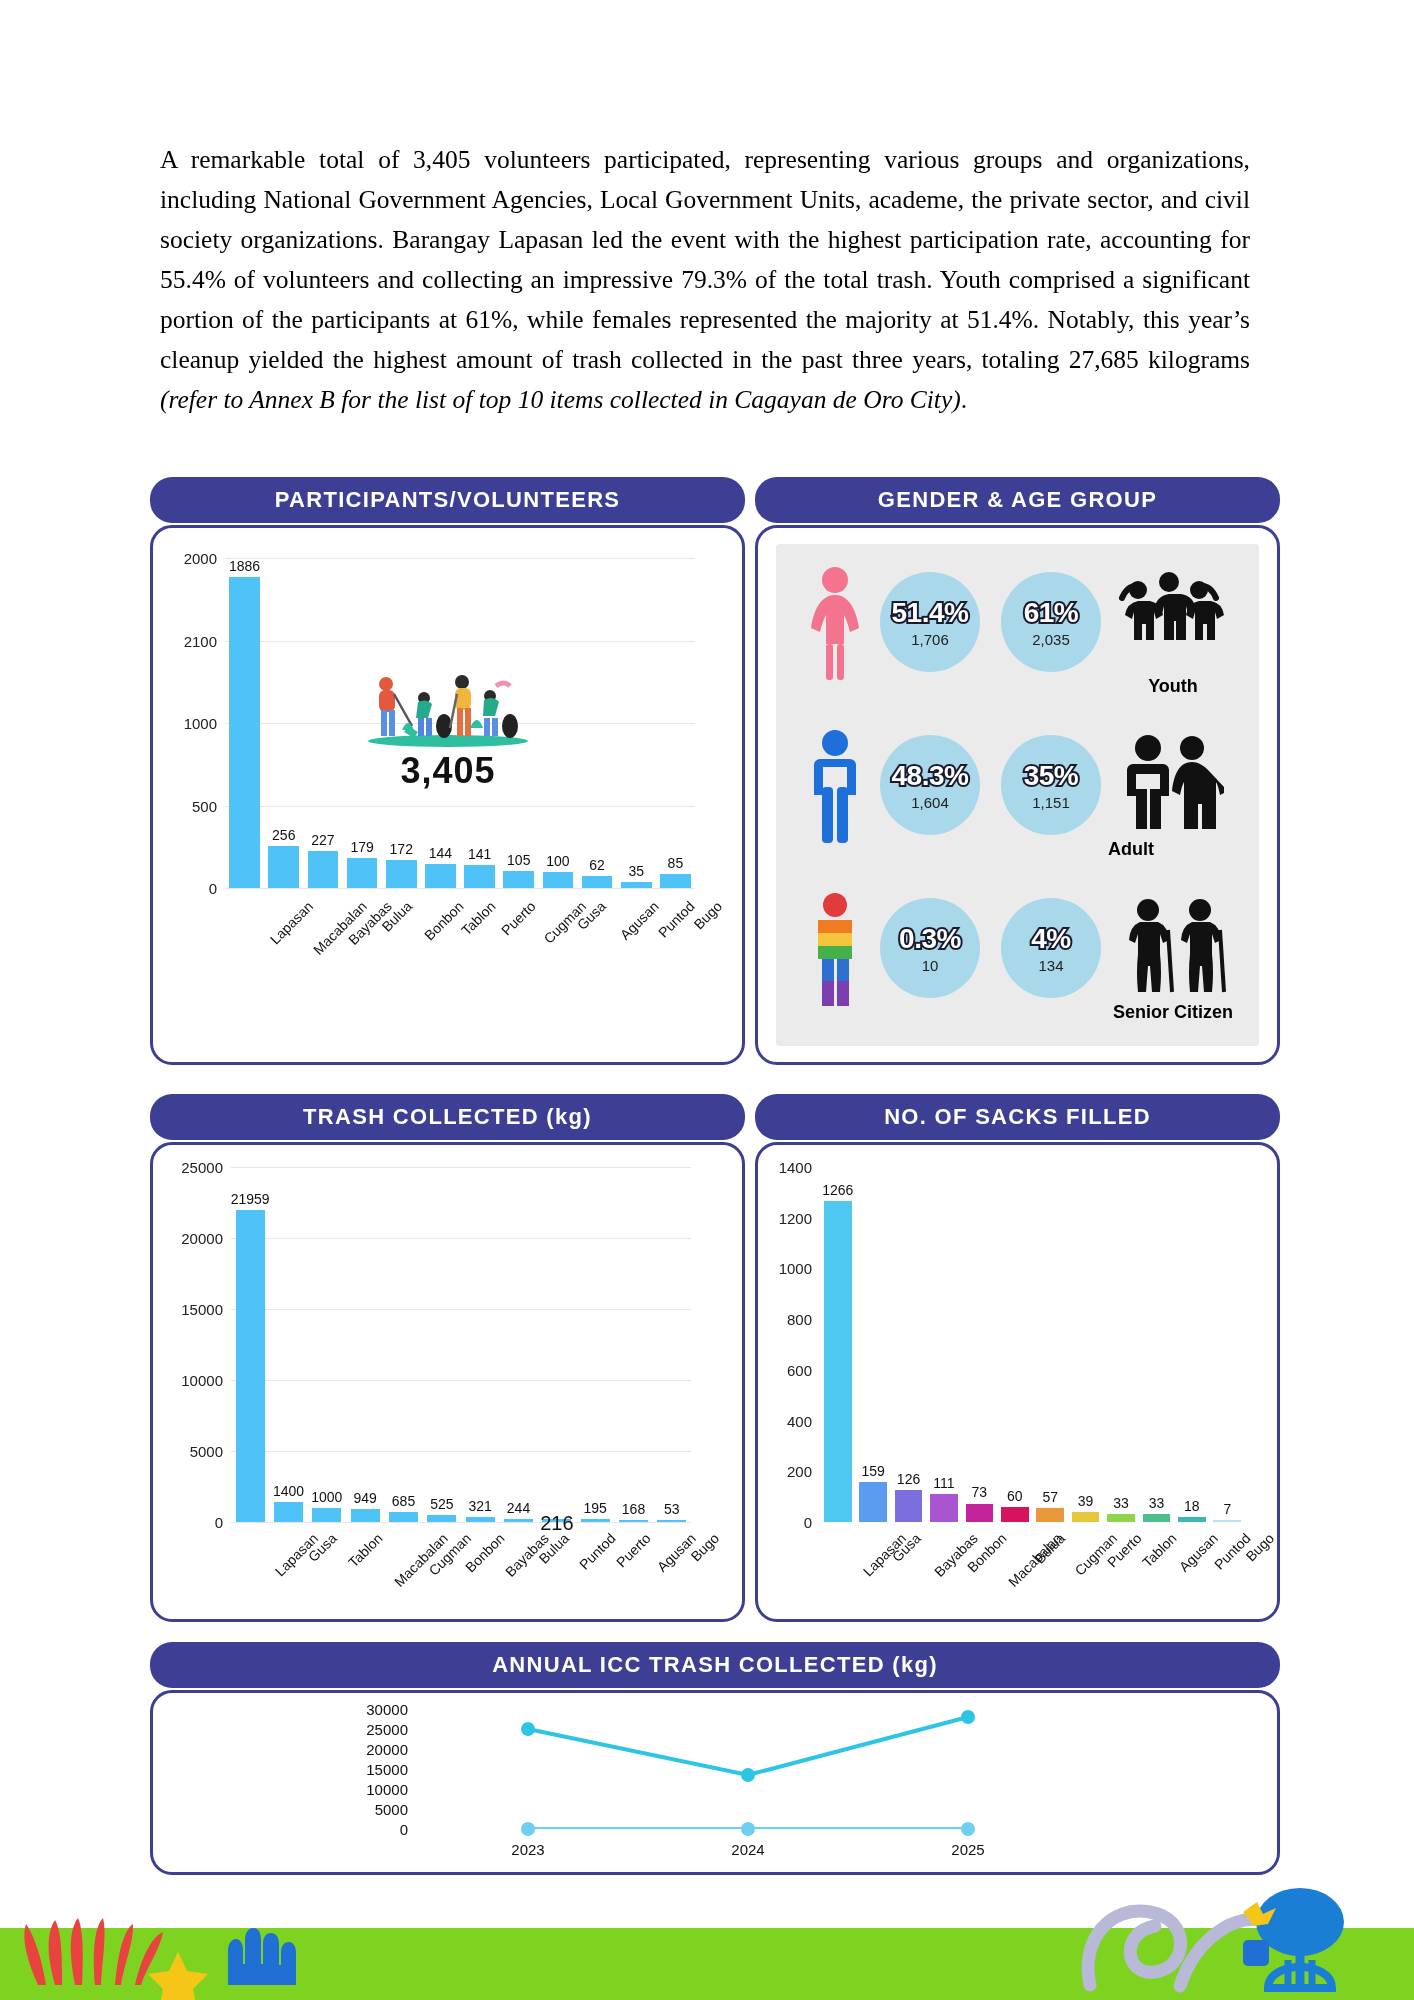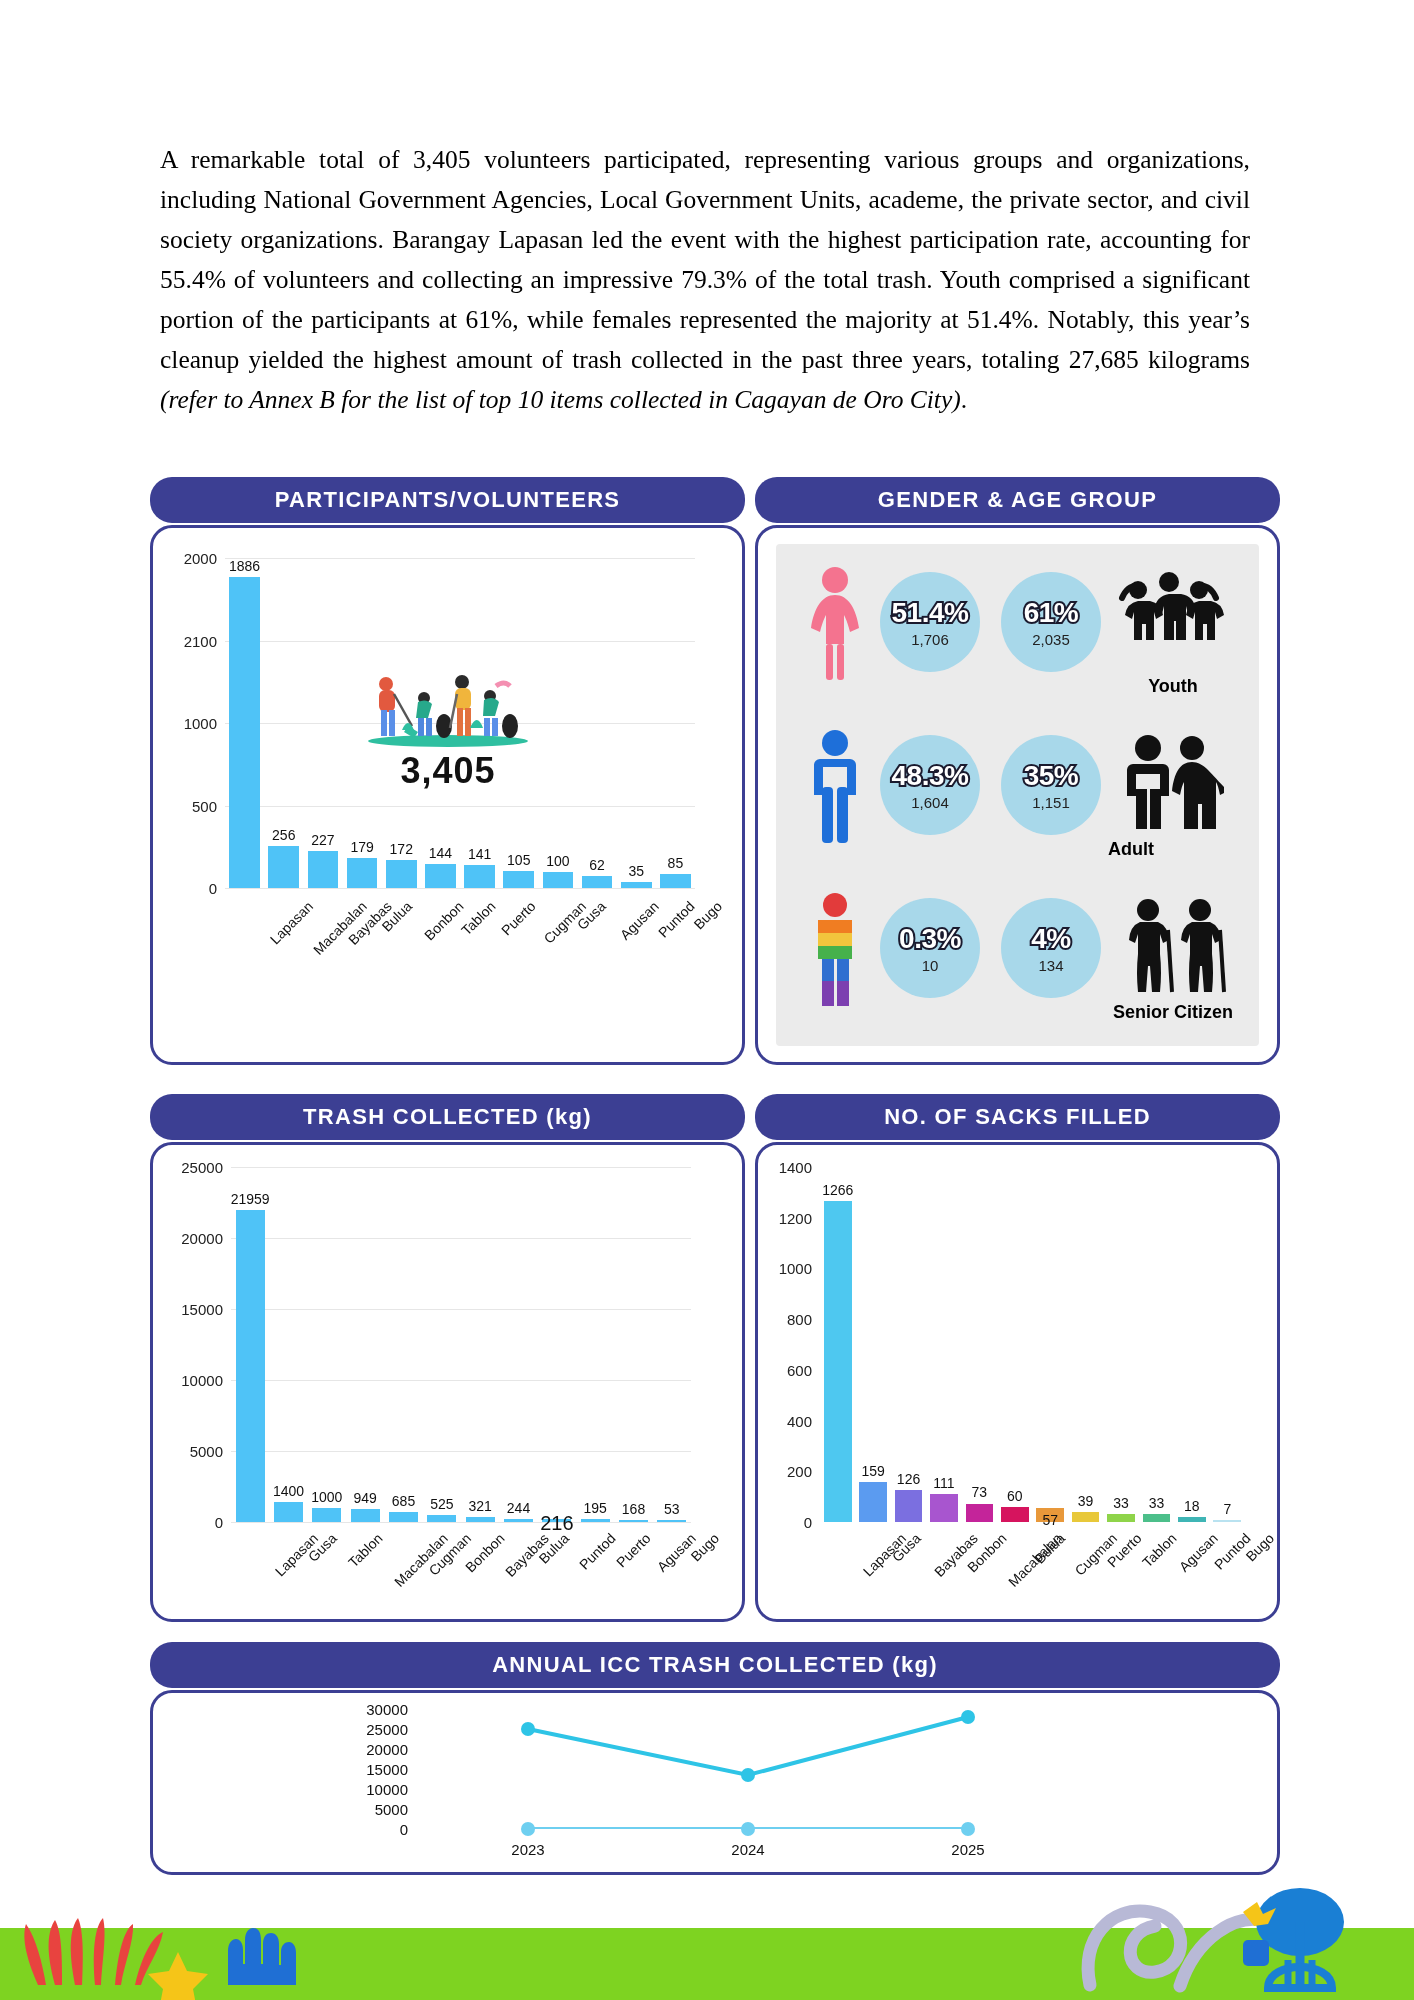--- a/index.html
+++ b/index.html
@@ -449,21 +449,21 @@
       <div class="barval" style="left: 115.125px; top: 317.682px; font-size: 14px;">159</div>
       <div class="xlab" style="left: 121.125px; top: 385px; font-size: 14px;">Gusa</div>
       <div class="barval" style="left: 150.542px; top: 326.05px; font-size: 14px;">126</div>
       <div class="xlab" style="left: 156.542px; top: 385px; font-size: 14px;">Bayabas</div>
       <div class="barval" style="left: 185.958px; top: 329.854px; font-size: 14px;">111</div>
       <div class="xlab" style="left: 191.958px; top: 385px; font-size: 14px;">Bonbon</div>
       <div class="barval" style="left: 221.375px; top: 339.489px; font-size: 14px;">73</div>
       <div class="xlab" style="left: 227.375px; top: 385px; font-size: 14px;">Macabalan</div>
       <div class="barval" style="left: 256.792px; top: 342.786px; font-size: 14px;">60</div>
       <div class="xlab" style="left: 262.792px; top: 385px; font-size: 14px;">Bulua</div>
-      <div class="barval" style="left: 292.208px; top: 343.546px; font-size: 14px; margin-top: 23px;">57</div>
+      <div class="barval" style="left: 292.208px; top: 343.546px; font-size: 14px;">57</div>
       <div class="xlab" style="left: 298.208px; top: 385px; font-size: 14px;">Cugman</div>
       <div class="barval" style="left: 327.625px; top: 348.111px; font-size: 14px;">39</div>
       <div class="xlab" style="left: 333.625px; top: 385px; font-size: 14px;">Puerto</div>
       <div class="barval" style="left: 363.042px; top: 349.632px; font-size: 14px;">33</div>
       <div class="xlab" style="left: 369.042px; top: 385px; font-size: 14px;">Tablon</div>
       <div class="barval" style="left: 398.458px; top: 349.632px; font-size: 14px;">33</div>
       <div class="xlab" style="left: 404.458px; top: 385px; font-size: 14px;">Agusan</div>
       <div class="barval" style="left: 433.875px; top: 353.436px; font-size: 14px;">18</div>
       <div class="xlab" style="left: 439.875px; top: 385px; font-size: 14px;">Puntod</div>
       <div class="barval" style="left: 469.292px; top: 356px; font-size: 14px;">7</div>

